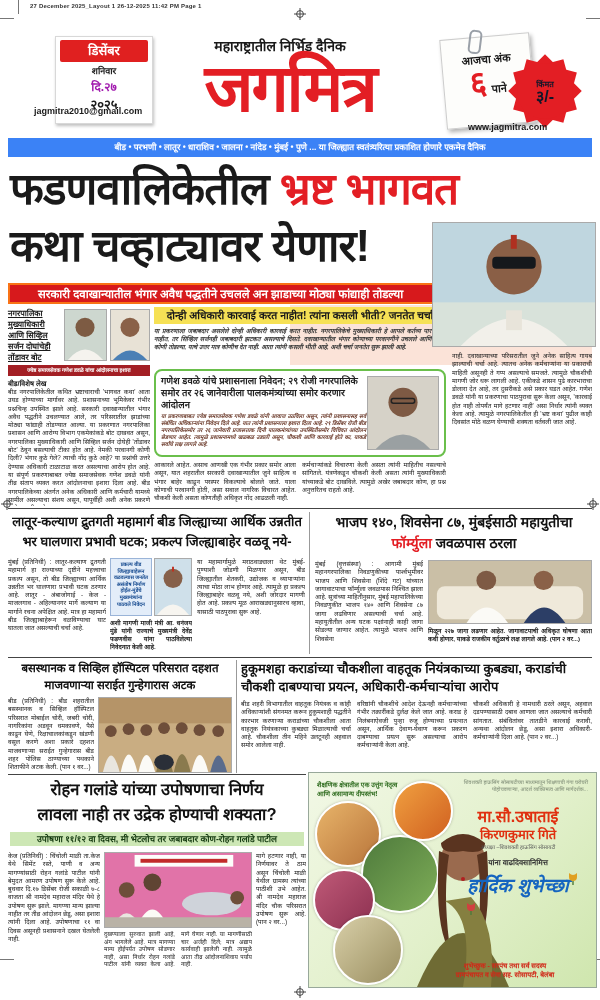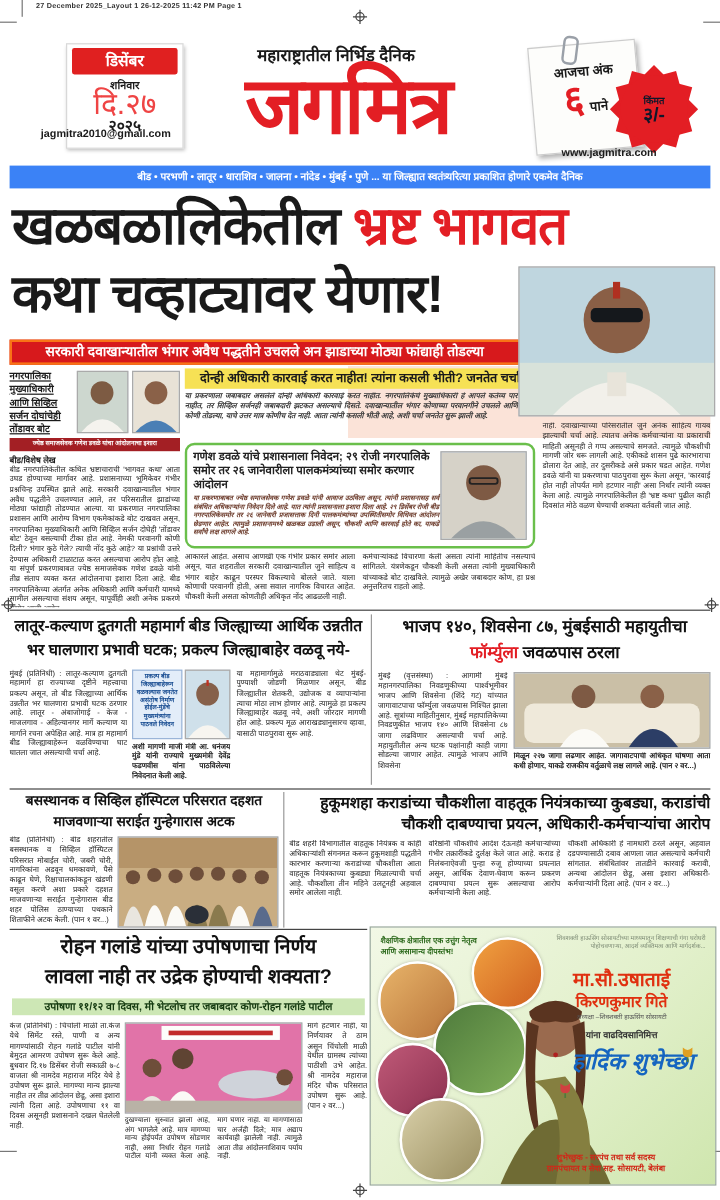--- a/index.html
+++ b/index.html
@@ -10,21 +10,21 @@
   .clip{overflow:hidden;}
   
   .slug{top:3px;left:30px;font-size:6px;color:#333;font-weight:bold;letter-spacing:.2px;}
   .regmark{width:12px;height:12px;}
   .cropline{background:#777;}
   
   .datebox{left:55px;top:36px;width:96px;height:86px;background:#fff;border:1px solid #d8d8d8;
            box-shadow:1px 2px 3px rgba(0,0,0,.25);text-align:center;}
   .datebox .mon{background:#e02020;color:#fff;font-weight:bold;font-size:13px;line-height:22px;margin:3px 4px 0 4px;border-radius:2px;}
   .datebox .wd{font-size:9px;font-weight:bold;margin-top:2px;}
-  .datebox .dt{font-size:25px;font-weight:normal;color:#ef4444;line-height:20px;}
+  .datebox .dt{font-size:12px;font-weight:bold;color:#a21caf;line-height:20px;}
   .datebox .yr{font-size:13px;font-weight:bold;line-height:16px;}
   .tagline{left:150px;top:36px;width:260px;text-align:center;font-size:14px;font-weight:bold;}
   .title{left:130px;top:46px;width:320px;text-align:center;font-size:66px;font-weight:bold;color:#e31e24;line-height:84px;letter-spacing:-2px;}
   .email{left:34px;top:106px;font-size:9px;font-weight:bold;}
   .website{left:468px;top:122px;font-size:9px;font-weight:bold;}
   .note{left:443px;top:36px;width:88px;height:88px;background:#fdfdfb;border:1px solid #ccc;
         box-shadow:2px 3px 4px rgba(0,0,0,.3);transform:rotate(-5deg);text-align:center;}
   .note .l1{font-size:11px;font-weight:bold;margin-top:14px;}
   .note .big{font-size:32px;font-weight:bold;color:#e31e24;line-height:32px;display:inline-block;}
   .note .l2{font-size:11px;font-weight:bold;display:inline-block;}
@@ -69,21 +69,21 @@
   .greensub{background:#cde7b5;font-size:8.8px;font-weight:bold;text-align:center;line-height:14px;color:#143a10;}
   
   .ad{left:308px;top:772px;width:287px;height:214px;border:1px solid #98a89a;
       background:linear-gradient(135deg,#f2f8e6 0%,#e2f0cb 55%,#cfe6ae 100%);}
   .ad .tl{position:absolute;left:8px;top:8px;width:92px;font-size:6.5px;font-weight:bold;color:#2e6b1e;line-height:8.6px;}
   .ad .tr{position:absolute;right:8px;top:6px;width:128px;font-size:5.2px;color:#7c8a74;text-align:right;line-height:7px;}
   .ad .n1{position:absolute;right:10px;top:32px;width:136px;font-size:16px;font-weight:bold;color:#e03010;text-align:center;}
   .ad .n2{position:absolute;right:10px;top:52px;width:136px;font-size:13px;font-weight:bold;color:#e03010;text-align:center;}
   .ad .des{position:absolute;right:10px;top:70px;width:136px;font-size:5.4px;color:#555;text-align:center;}
   .ad .occ{position:absolute;right:10px;top:84px;width:136px;font-size:7.5px;font-weight:bold;color:#333;text-align:center;}
-  .ad .w1{position:absolute;right:18px;top:102px;width:120px;font-size:19px;font-weight:bold;font-style:italic;color:#1565c0;text-align:right;line-height:22px;}
+  .ad .w1{position:absolute;right:18px;top:102px;width:120px;font-size:19px;font-weight:bold;font-style:italic;color:#1565c0;text-align:center;line-height:22px;}
   .ad .fr{position:absolute;right:6px;bottom:8px;width:170px;font-size:6.8px;font-weight:bold;color:#d02818;text-align:center;line-height:9px;}
   .circ{position:absolute;border-radius:50%;border:2px solid #fff;box-shadow:0 0 3px rgba(0,0,0,.25);overflow:hidden;}
 </style>
 </head>
 <body>
 
 <div id="page">
 
   <div class="abs slug">27 December 2025_Layout 1  26-12-2025  11:42 PM  Page 1</div>
   <svg class="abs regmark" style="left:294px;top:8px;" viewBox="0 0 12 12">
@@ -129,21 +129,21 @@
     <div class="sq" style="transform:rotate(75deg);"></div>
     <div class="c">
       <div class="s1">किंमत</div>
       <div class="s2">३/-</div>
     </div>
   </div>
   <div class="abs website">www.jagmitra.com</div>
   <div class="abs districts">बीड • परभणी • लातूर • धाराशिव • जालना • नांदेड • मुंबई • पुणे ... या जिल्ह्यात स्वतंत्र्यरित्या प्रकाशित होणारे एकमेव दैनिक</div>
 
   <div class="abs h1a">
-    <span>खळबळालिकेतील </span><span class="red">भ्रष्ट भागवत</span><br>
+    <span>फडणवालिकेतील </span><span class="red">भ्रष्ट भागवत</span><br>
     <span>कथा चव्हाट्यावर येणार!</span>
   </div>
   <div class="abs banner">सरकारी दवाखान्यातील भंगार अवैध पद्धतीने उचलले अन झाडाच्या मोठ्या फांद्याही तोडल्या</div>
   <div class="abs peach"></div>
 
   <div class="abs ph" style="left:432px;top:222px;width:164px;height:125px;z-index:5;">
     <svg viewBox="0 0 82 62" preserveAspectRatio="none">
       <rect width="82" height="62" fill="#bfd6df"></rect>
       <rect x="0" y="40" width="82" height="22" fill="#d8e2da"></rect>
       <circle cx="41" cy="22" r="14" fill="#8a5f46"></circle>
@@ -255,21 +255,21 @@
       <circle cx="102" cy="33" r="6" fill="#6e4e3a"></circle>
         <path d="M94 76 Q102 41 111 76Z" fill="#fbfaf6"></path>
       <circle cx="121" cy="34" r="6" fill="#6e4e3a"></circle>
         <path d="M113 76 Q121 42 130 76Z" fill="#5a6b8c"></path>
       <ellipse cx="66" cy="66" rx="10" ry="8" fill="#2a2f38"></ellipse>
     </svg>
   </div>
 
   <div class="abs vrule" style="left:236px;top:660px;height:113px;"></div>
 
-  <div class="abs h2 clip" style="left:241px;top:660px;width:351px;height:36px;font-size:13px;line-height:18px;text-align:right;">हुकूमशहा कराडांच्या चौकशीला वाहतूक नियंत्रकाच्या कुबड्या, कराडांची चौकशी दाबण्याचा प्रयत्न, अधिकारी-कर्मचाऱ्यांचा आरोप</div>
+  <div class="abs h2 clip" style="left:241px;top:660px;width:351px;height:36px;font-size:13px;line-height:18px;text-align:left;">हुकूमशहा कराडांच्या चौकशीला वाहतूक नियंत्रकाच्या कुबड्या, कराडांची चौकशी दाबण्याचा प्रयत्न, अधिकारी-कर्मचाऱ्यांचा आरोप</div>
   <div class="abs body6 jt clip" style="left:241px;top:700px;width:110px;height:72px;">बीड शहरी विभागातील वाहतूक नियंत्रक व कांही अधिकाऱ्यांशी संगनमत करून हुकूमशाही पद्धतीने कारभार करणाऱ्या कराडांच्या चौकशीला आता वाहतूक नियंत्रकाच्या कुबड्या मिळाल्याची चर्चा आहे. चौकशीला तीन महिने उलटूनही अहवाल समोर आलेला नाही.</div>
   <div class="abs body6 jt clip" style="left:357px;top:700px;width:110px;height:72px;">वरिष्ठांनी चौकशीचे आदेश देऊनही कर्मचाऱ्यांच्या गंभीर तक्रारींकडे दुर्लक्ष केले जात आहे. कराड हे निलंबनाऐवजी पुन्हा रुजू होण्याच्या प्रयत्नात असून, आर्थिक देवाण-घेवाण करून प्रकरण दाबण्याचा प्रयत्न सुरू असल्याचा आरोप कर्मचाऱ्यांनी केला आहे.</div>
   <div class="abs body6 jt clip" style="left:473px;top:700px;width:119px;height:72px;">चौकशी अधिकारी हे नामधारी ठरले असून, अहवाल दडपण्यासाठी दबाव आणला जात असल्याचे कर्मचारी सांगतात. संबंधितांवर तातडीने कारवाई करावी, अन्यथा आंदोलन छेडू, असा इशारा अधिकारी-कर्मचाऱ्यांनी दिला आहे.  (पान २ वर...)</div>
 
   <div class="abs hrule" style="left:8px;top:774px;width:298px;"></div>
 
   <div class="abs h2" style="left:8px;top:777px;width:298px;font-size:16.5px;line-height:25px;text-align:center;">
     <span>रोहन गलांडे यांच्या उपोषणाचा निर्णय</span><br>
     <span>लावला नाही तर उद्रेक होण्याची शक्यता?</span>
   </div>

